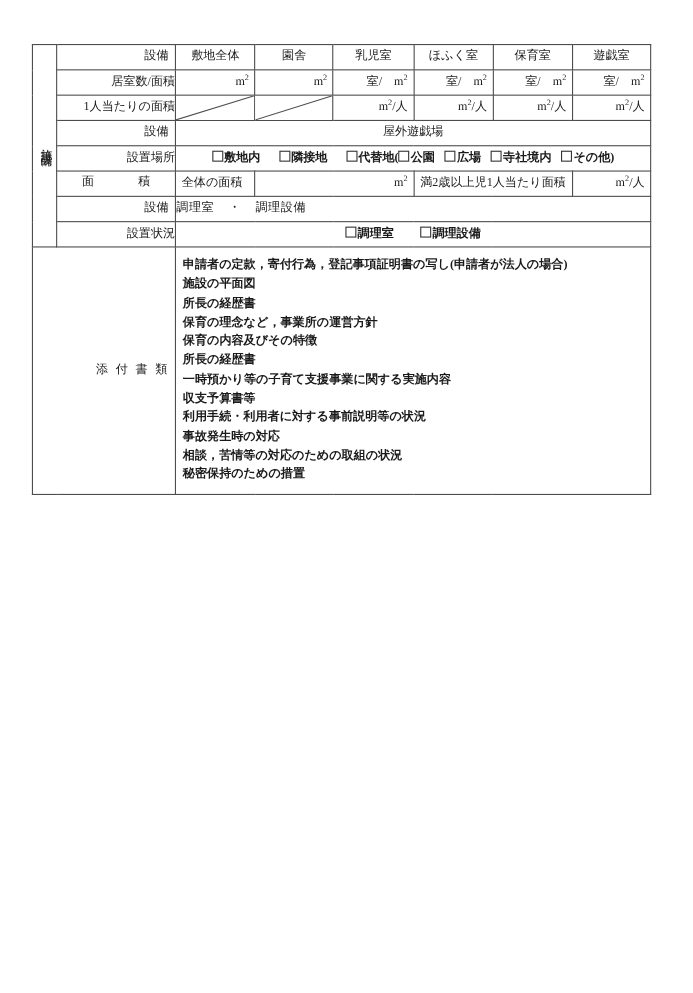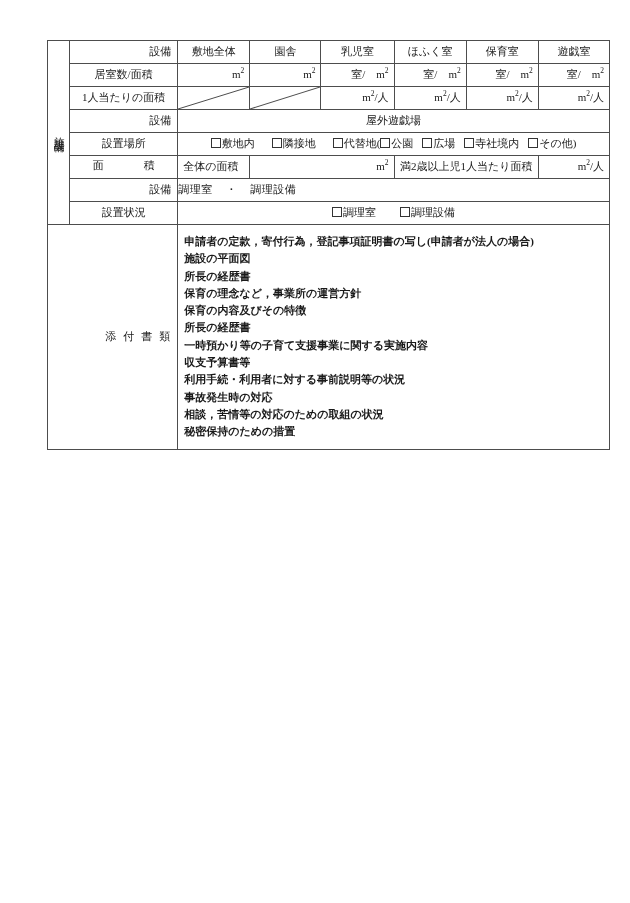--- a/index.html
+++ b/index.html
@@ -11,21 +11,21 @@
     width: 630px;
     height: 903px;
     font-family: "Liberation Serif", "DejaVu Serif", serif;
     color: #1a1a1a;
     position: relative;
     overflow: hidden;
   }
 
   #form-root {
     position: absolute;
-    left: 47px;
+    left: 29px;
     top: 40px;
     width: 563px;
   }
 
   table.form-table {
     border-collapse: collapse;
     table-layout: fixed;
     width: 563px;
   }
   table.form-table td {
@@ -53,21 +53,20 @@
     line-height: 1;
   }
 
   .row-label {
     text-align: right;
     padding-right: 6px !important;
     white-space: nowrap;
     font-size: 11px;
   }
   .row-label.center {
-    text-align: center;
     padding-right: 0 !important;
   }
   .row-label.spaced {
     text-align: center;
     letter-spacing: 6px;
     padding-right: 0 !important;
     text-indent: 6px;
     font-family: Liberation Mono, monospace;
   }
 
@@ -108,21 +107,21 @@
 
   .chk {
     display: inline-block;
     width: 8px;
     height: 8px;
     border: 1px solid #333;
     margin-right: 1px;
     vertical-align: -1px;
     background: #fff;
   }
-  .chk-item { white-space: nowrap; display: inline-block; }
+  .chk-item { white-space: nowrap; display: inline-block; font-weight: bold; }
 
   .place-row { text-align: center; font-size: 11px; white-space: nowrap; }
   .place-row .gap { display: inline-block; width: 17px; }
   .place-row .gap-sm { display: inline-block; width: 9px; }
 
   .kitchen-head { text-align: left; font-size: 11px; letter-spacing: 0.5px; }
   .kitchen-head .dot { margin: 0 13px; }
   .kitchen-chk .gap { display: inline-block; width: 24px; }
 
   

